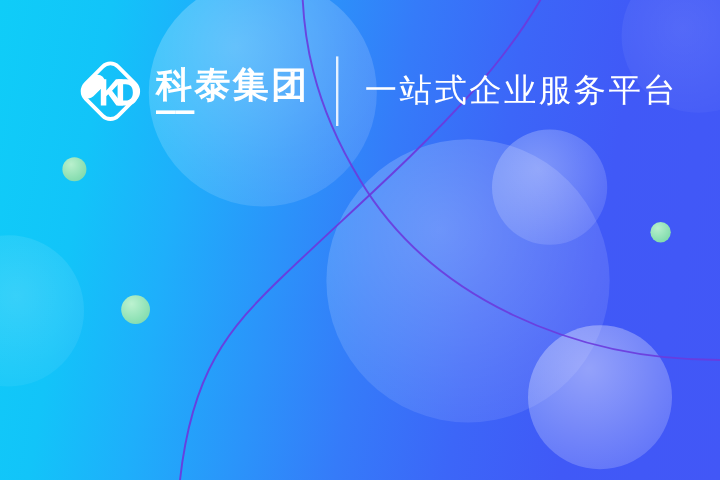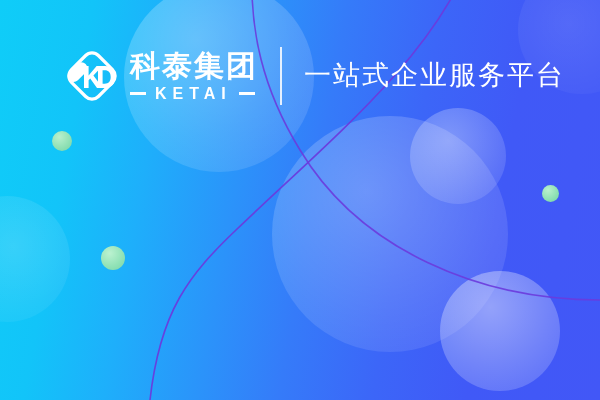--- a/index.html
+++ b/index.html
@@ -240,21 +240,20 @@
           <path d="M 22 20 L 26.6 20 L 26.6 29.4 L 34.6 20 L 40.4 20 L 31.4 29.6 L 40.8 42 L 35 42 L 28.2 32.6 L 26.6 34.3 L 26.6 42 L 22 42 Z"></path>
           <path d="M 42 20 L 49 20 C 55.4 20 59.4 24.2 59.4 31 C 59.4 37.8 55.4 42 49 42 L 42 42 Z
                    M 46.6 24.3 L 46.6 37.7 L 48.7 37.7 C 52.6 37.7 54.7 35.3 54.7 31 C 54.7 26.7 52.6 24.3 48.7 24.3 Z" transform="translate(-6,0)"></path>
         </g>
       </svg>
 
       <div class="logo-words">
         <div class="logo-cn">科泰集团</div>
         <div class="logo-en-row">
           <span class="logo-dash"></span>
-          <span class="logo-en">KETAI</span>
           <span class="logo-dash"></span>
         </div>
       </div>
     </div>
 
     <div class="divider"></div>
 
     <div class="slogan-block">
       <div class="slogan-main">一站式企业服务平台</div>
     </div>

